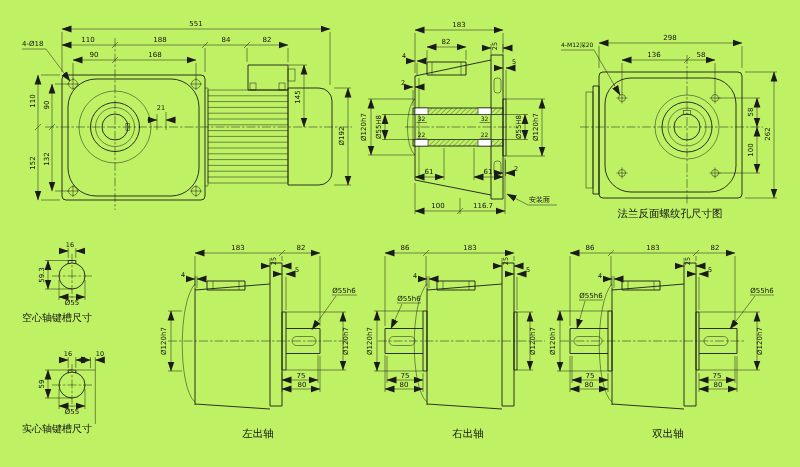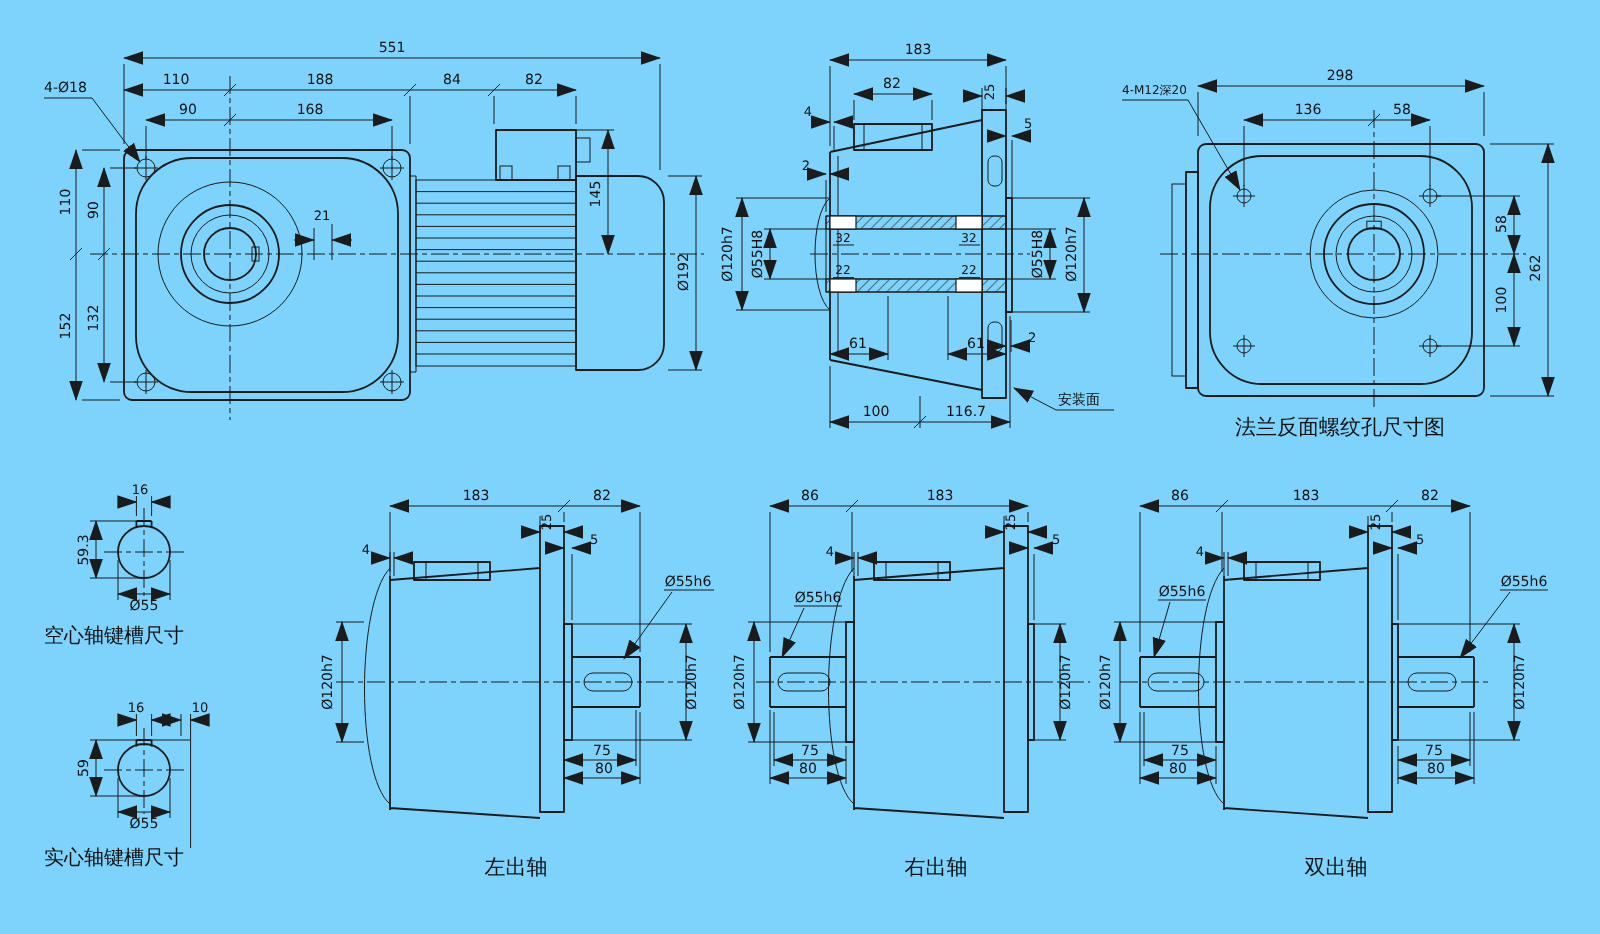--- a/index.html
+++ b/index.html
@@ -1,16 +1,16 @@
 <!DOCTYPE html>
 <html><head>
 <meta charset="utf-8">
 <style>
   html,body{margin:0;padding:0;background:#fff;}
-  .sheet{position:relative;width:800px;height:467px;background:#7dd3fc;overflow:hidden;}
+  .sheet{position:relative;width:800px;height:467px;background:#bef264;overflow:hidden;}
   svg{display:block}
   .ol{fill:none;stroke:#1b1b1b;stroke-width:0.9;stroke-linejoin:round}
   .tl{fill:none;stroke:#1b1b1b;stroke-width:0.5}
   .dl{fill:none;stroke:#1b1b1b;stroke-width:0.5}
   .cl{fill:none;stroke:#1b1b1b;stroke-width:0.5;stroke-dasharray:9 2 2.5 2}
   .hf{fill:url(#hx);stroke:#1b1b1b;stroke-width:0.5}
   .wf{fill:#ffffff;stroke:#1b1b1b;stroke-width:0.6}
   text{font-family:"DejaVu Sans",sans-serif;fill:#111;font-size:7px}
   .t6{font-size:6px}.t65{font-size:6.5px}.t10{font-size:10px}.t105{font-size:10.5px}
   .mid{text-anchor:middle}.st{text-anchor:start}

